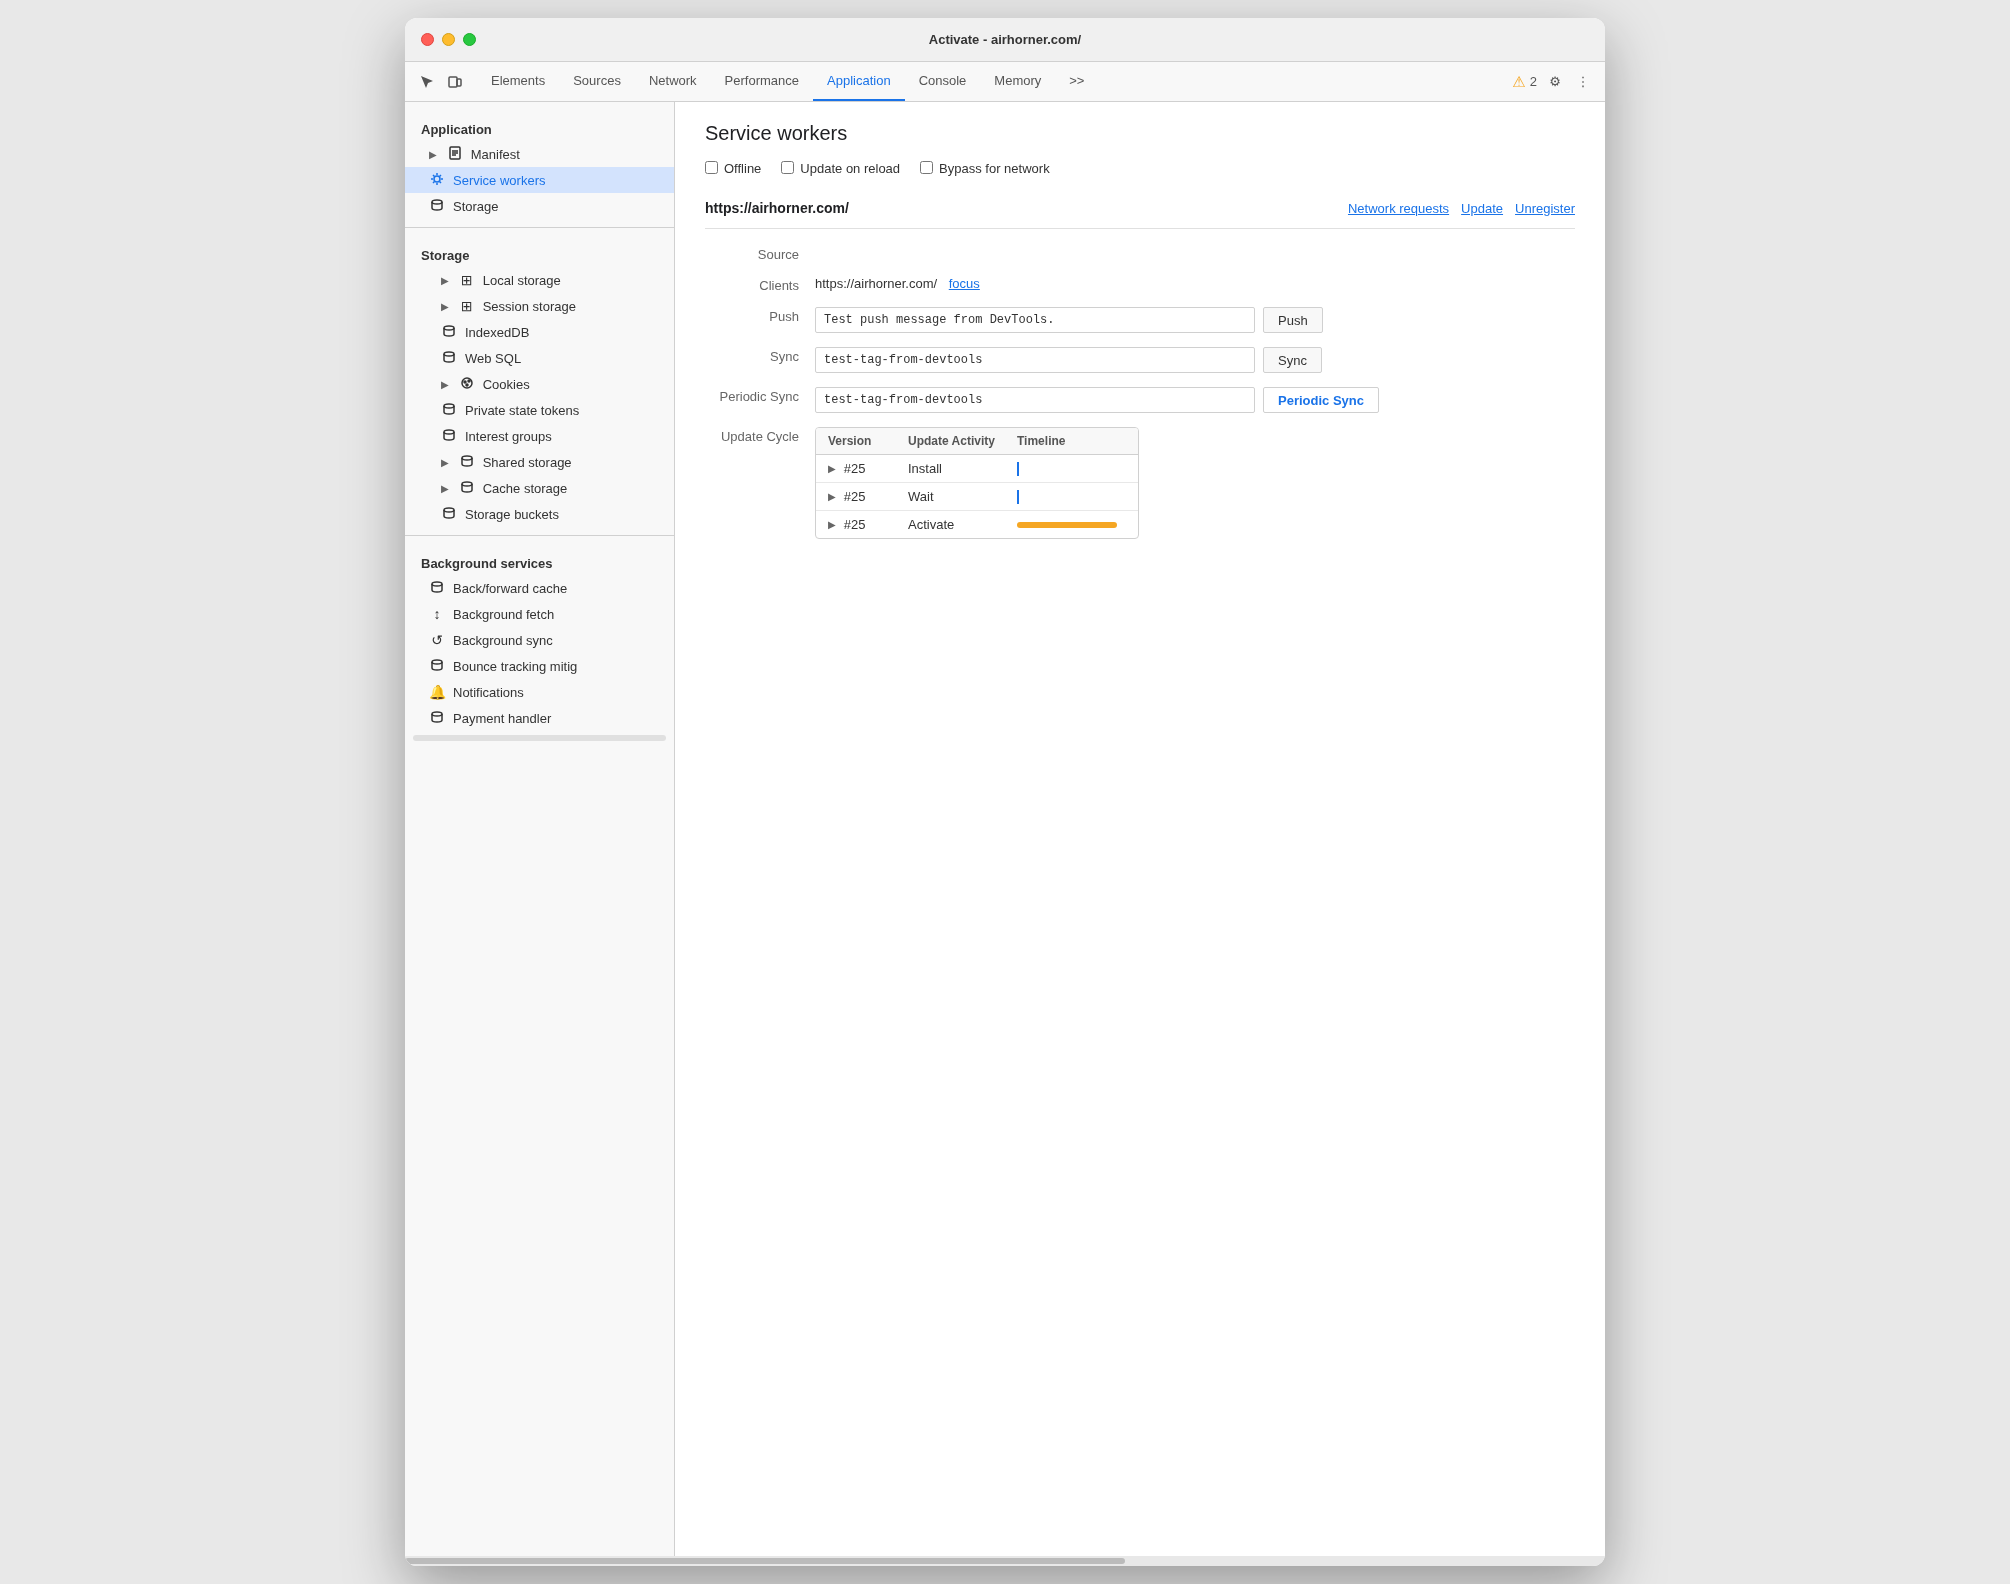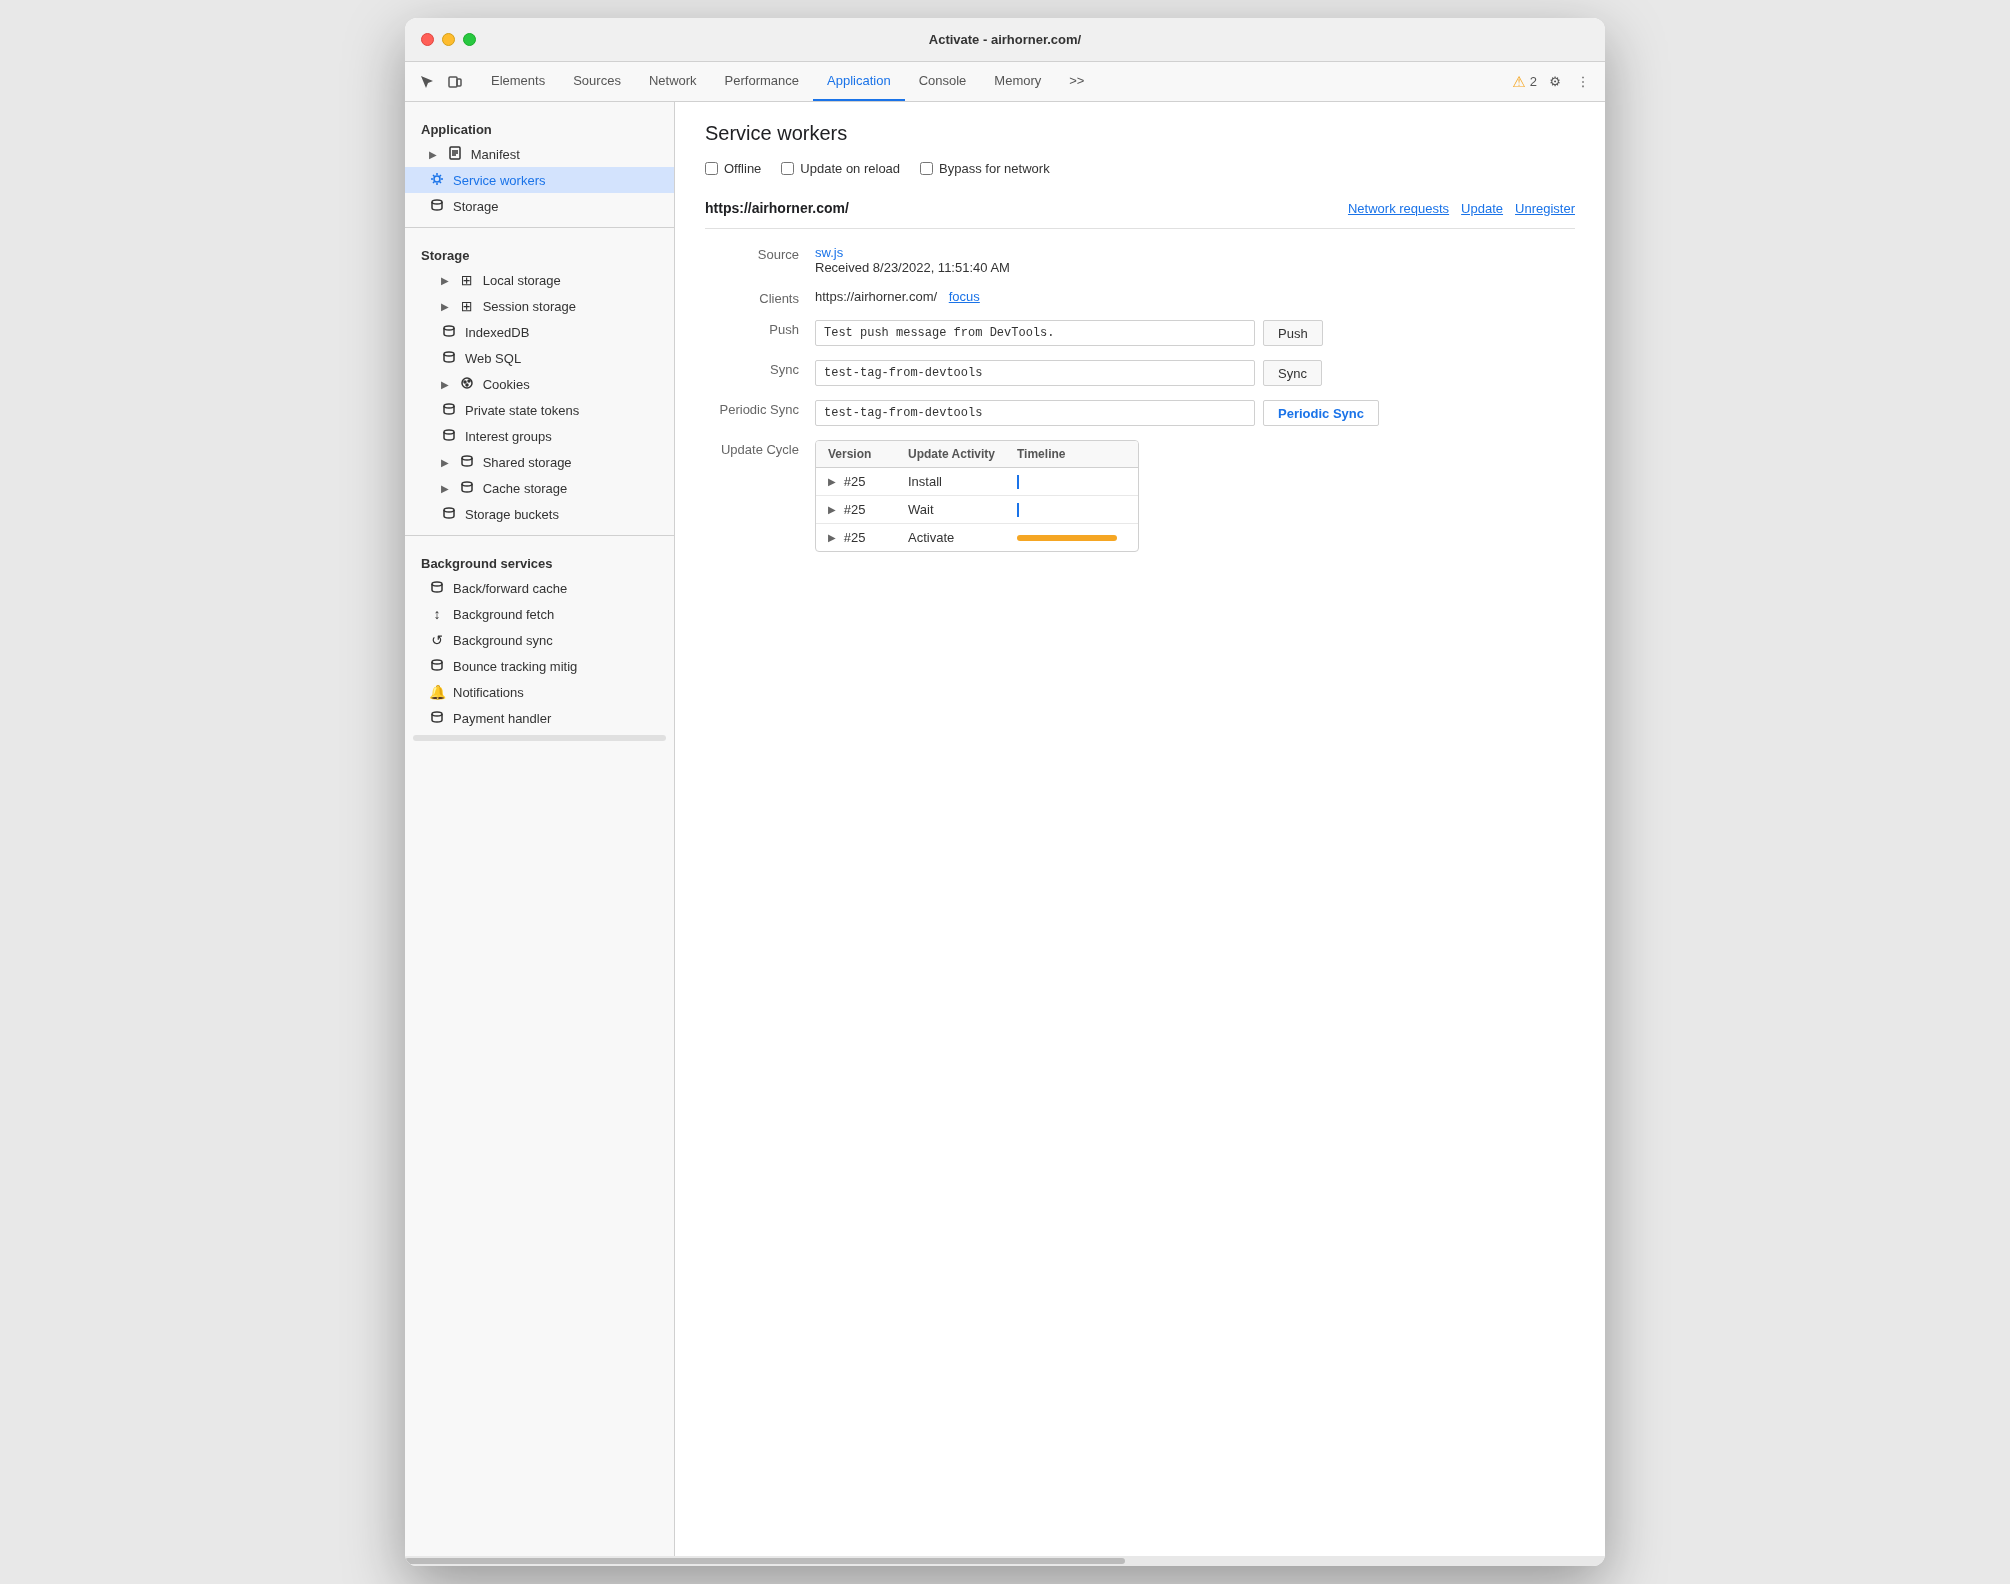--- a/index.html
+++ b/index.html
@@ -176,21 +176,20 @@
       margin-bottom: 16px;
     }
     .checkboxes-row {
       display: flex;
       align-items: center;
       gap: 20px;
       margin-bottom: 24px;
     }
     .checkbox-item {
       display: flex;
-      align-items: center;
       gap: 6px;
       font-size: 13px;
       color: #333;
       cursor: pointer;
     }
     .checkbox-item input[type="checkbox"] {
       width: 13px;
       height: 13px;
     }
     .sw-entry {
@@ -634,25 +633,20 @@
           <span class="sw-url">https://airhorner.com/</span>
           <div class="sw-actions">
             <span class="sw-action-link">Network requests</span>
             <span class="sw-action-link">Update</span>
             <span class="sw-action-link">Unregister</span>
           </div>
         </div>
 
         <div class="field-row">
           <span class="field-label">Source</span>
-          <div class="field-value">
-            <a class="source-link">sw.js</a>
-            <br>
-            <span class="received-text">Received 8/23/2022, 11:51:40 AM</span>
-          </div>
         </div>
 
 
         <div class="field-row">
           <span class="field-label">Clients</span>
           <div class="field-value">
             <span>https://airhorner.com/</span>
             <span class="focus-link">focus</span>
           </div>
         </div>

